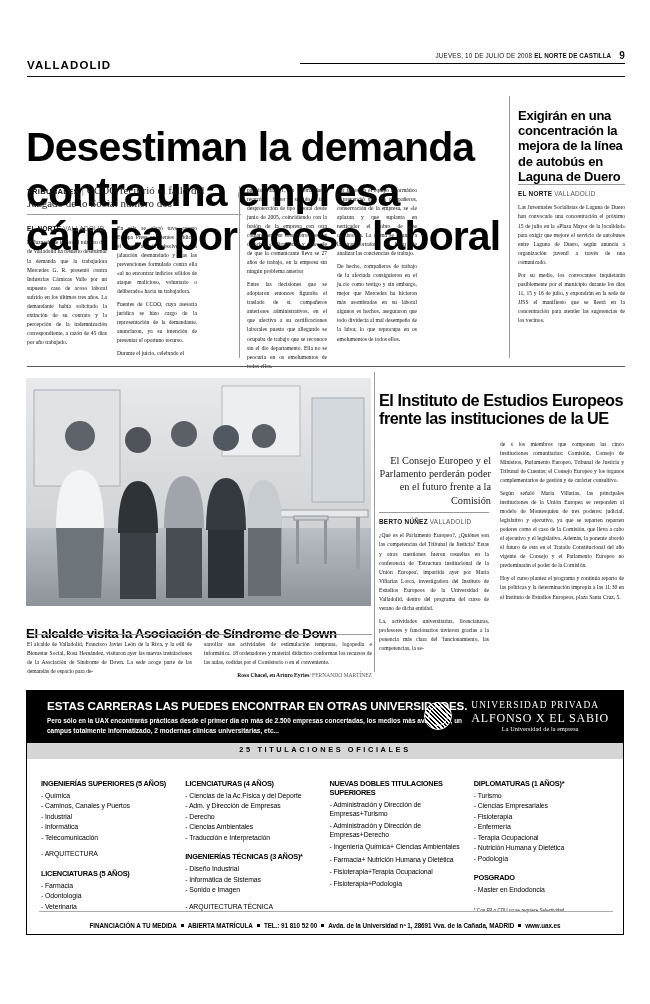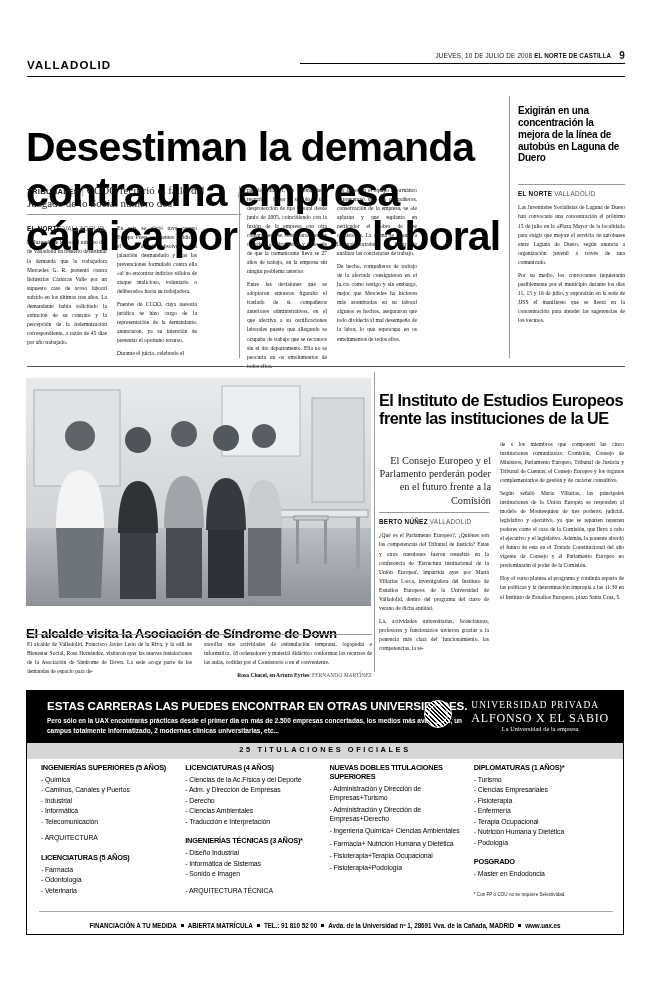--- a/index.html
+++ b/index.html
@@ -127,21 +127,21 @@
     position: absolute;
     background: #999;
     width: 1px;
   }
   .side-box-head {
     position: absolute;
     left: 518px; top: 97px;
     width: 107px;
     font-family: "Liberation Sans", sans-serif;
     font-weight: bold;
-    font-size: 10px;
+    font-size: 13px;
     line-height: 1.18;
     letter-spacing: -0.25px;
   }
   .side-rule-h {
     position: absolute;
     background: #999;
     height: 1px;
   }
 
   
@@ -233,20 +233,21 @@
     color: #fff;
     font-family: "Liberation Sans", sans-serif;
     font-weight: bold;
     font-size: 6.5px;
     line-height: 1.5;
   }
   .ad-logo {
     position: absolute;
     right: 14px; top: 9px;
     display: flex;
+    align-items: center;
     gap: 19px;
   }
   .ad-logo-seal {
     width: 26px; height: 26px;
     border-radius: 50%;
     border: 1.4px solid #fff;
     position: relative;
     flex: 0 0 auto;
     background:
       repeating-linear-gradient(45deg, #fff 0 1.5px, #000 1.5px 3px);
@@ -292,21 +293,21 @@
     padding: 0 14px;
     box-sizing: border-box;
     gap: 9px;
   }
   .ad-col { width: 25%; }
   .ad-cat {
     font-family: "Liberation Sans", sans-serif;
     font-weight: bold;
     font-size: 7.4px;
     letter-spacing: -0.25px;
-    margin: 0 0 3px 0;
+    margin: 16px 0 3px 0;
   }
   .ad-cat.spaced { margin-top: 9px; }
   .ad-item {
     font-family: "Liberation Sans", sans-serif;
     font-size: 6.9px;
     line-height: 1.52;
     letter-spacing: -0.1px;
   }
   .ad-item.two { line-height: 1.32; margin-bottom: 3px; }
   .ad-note {

